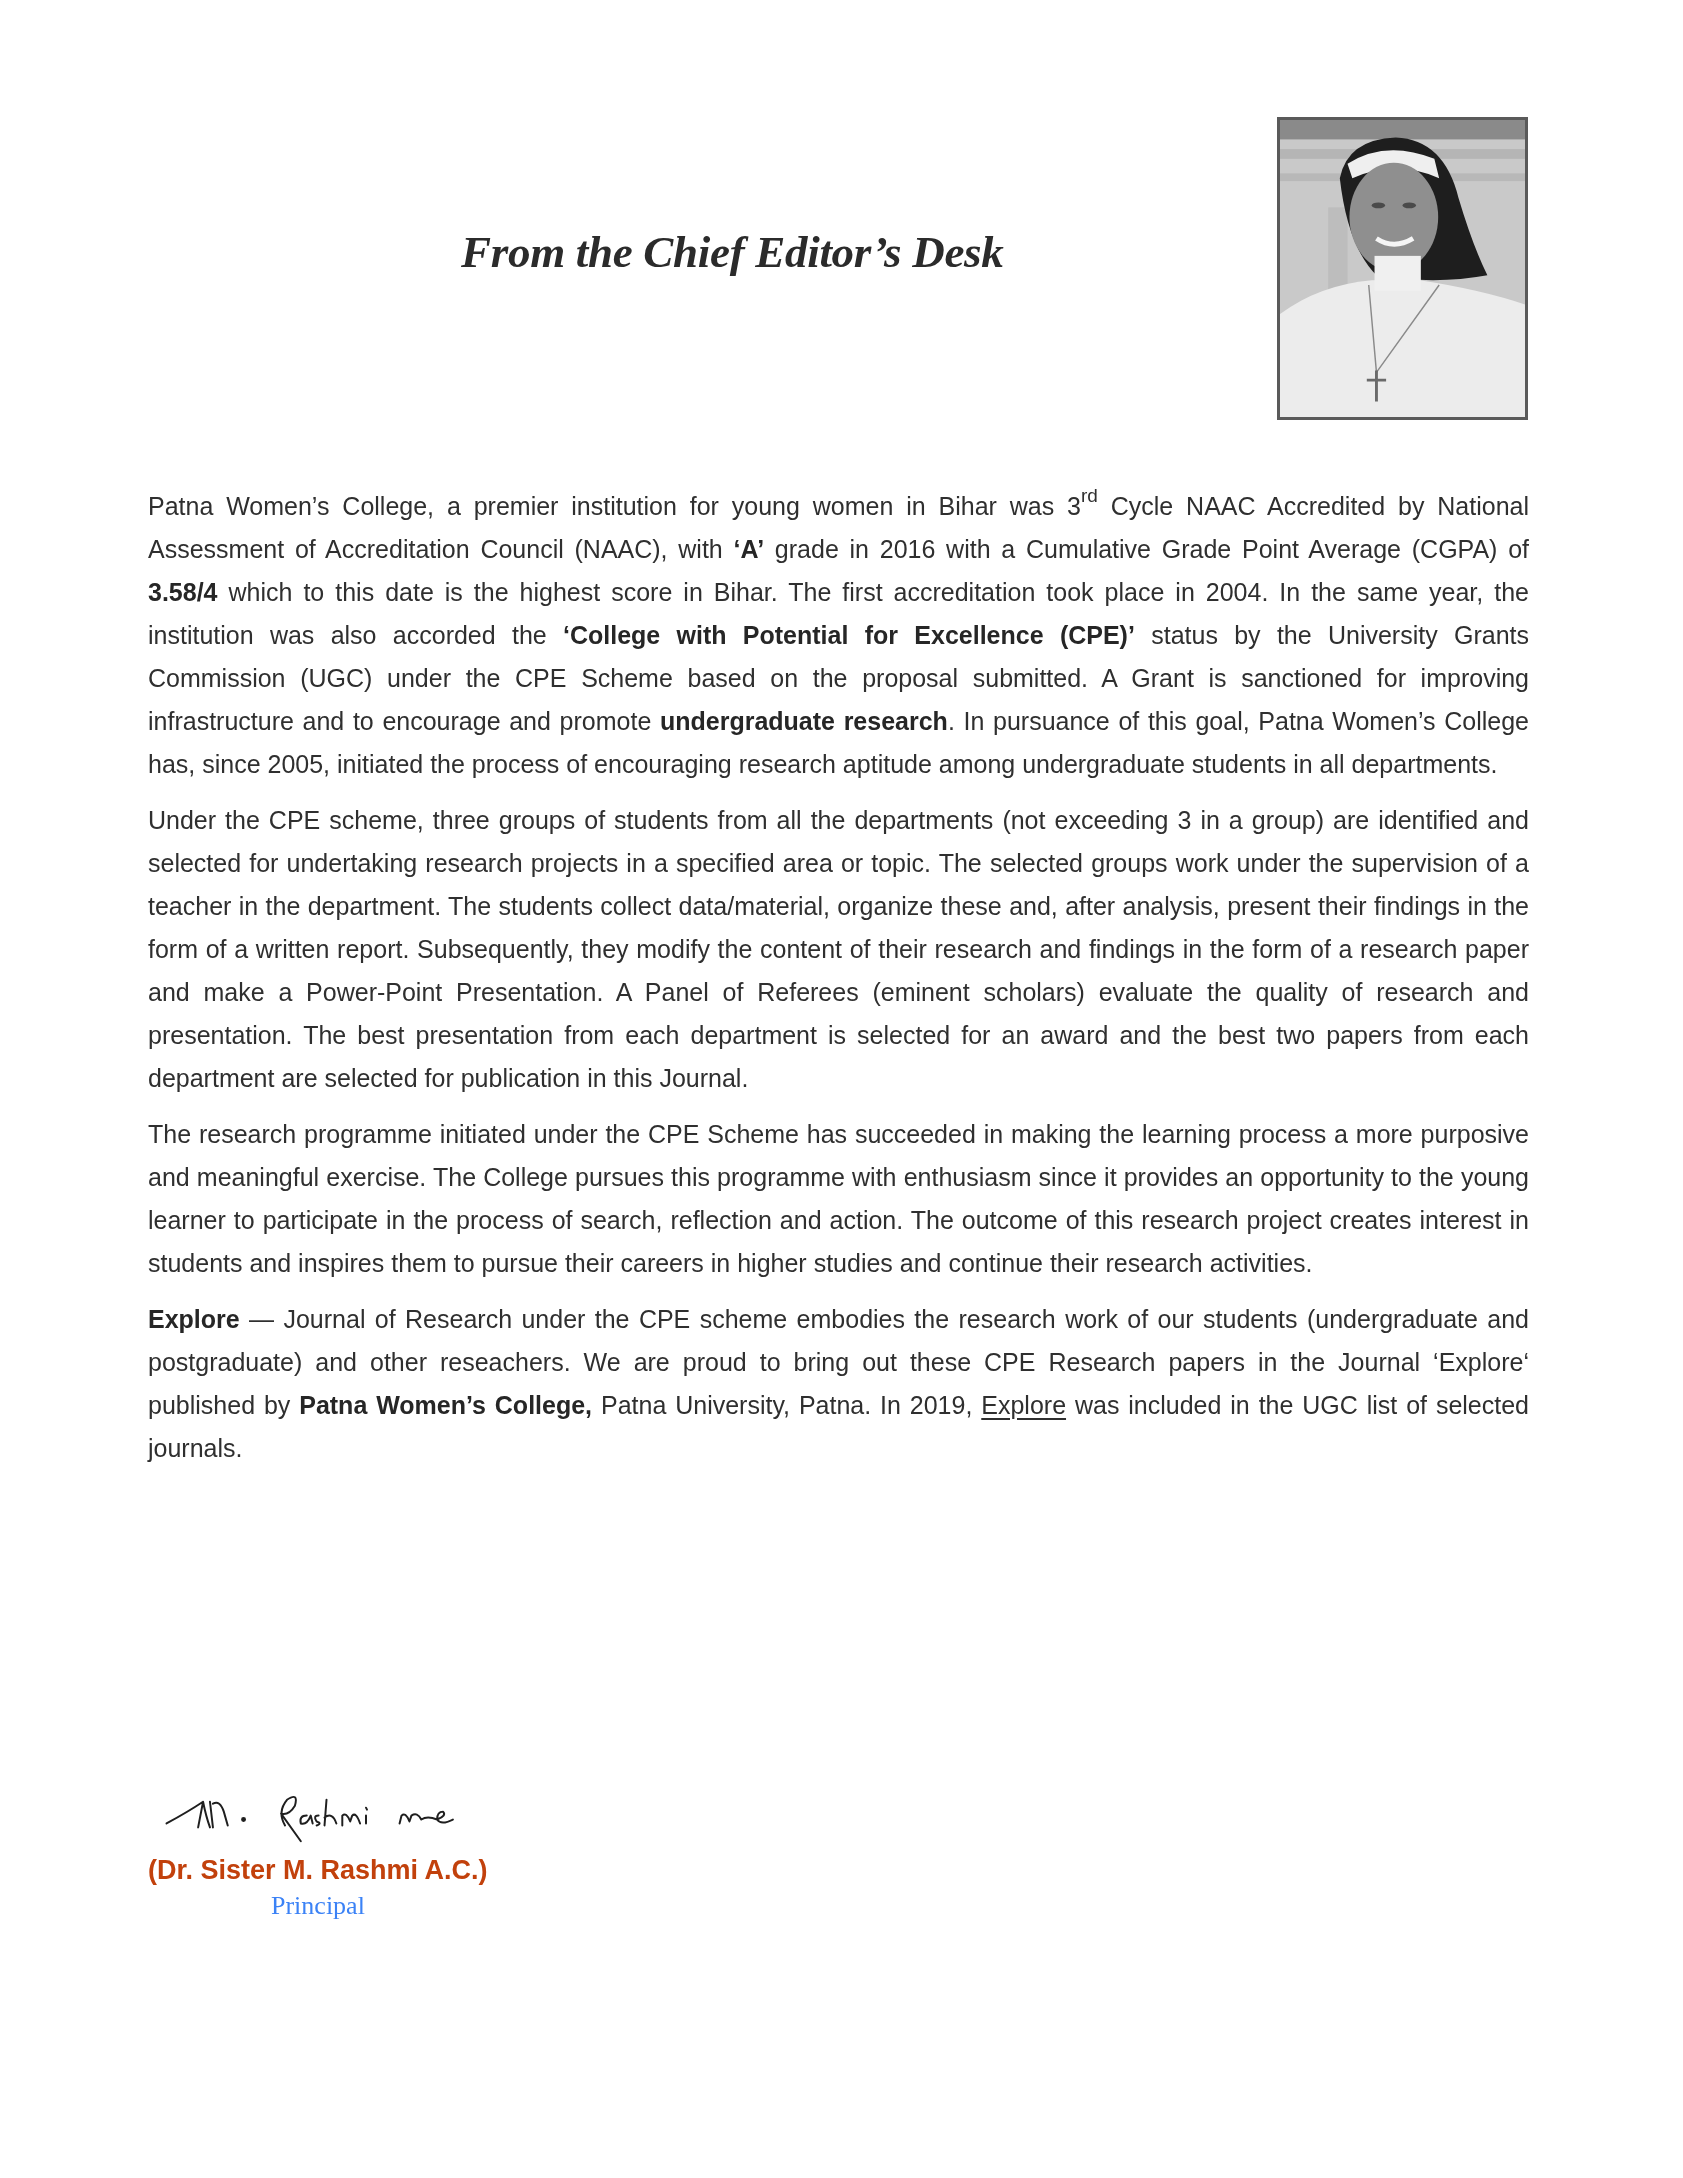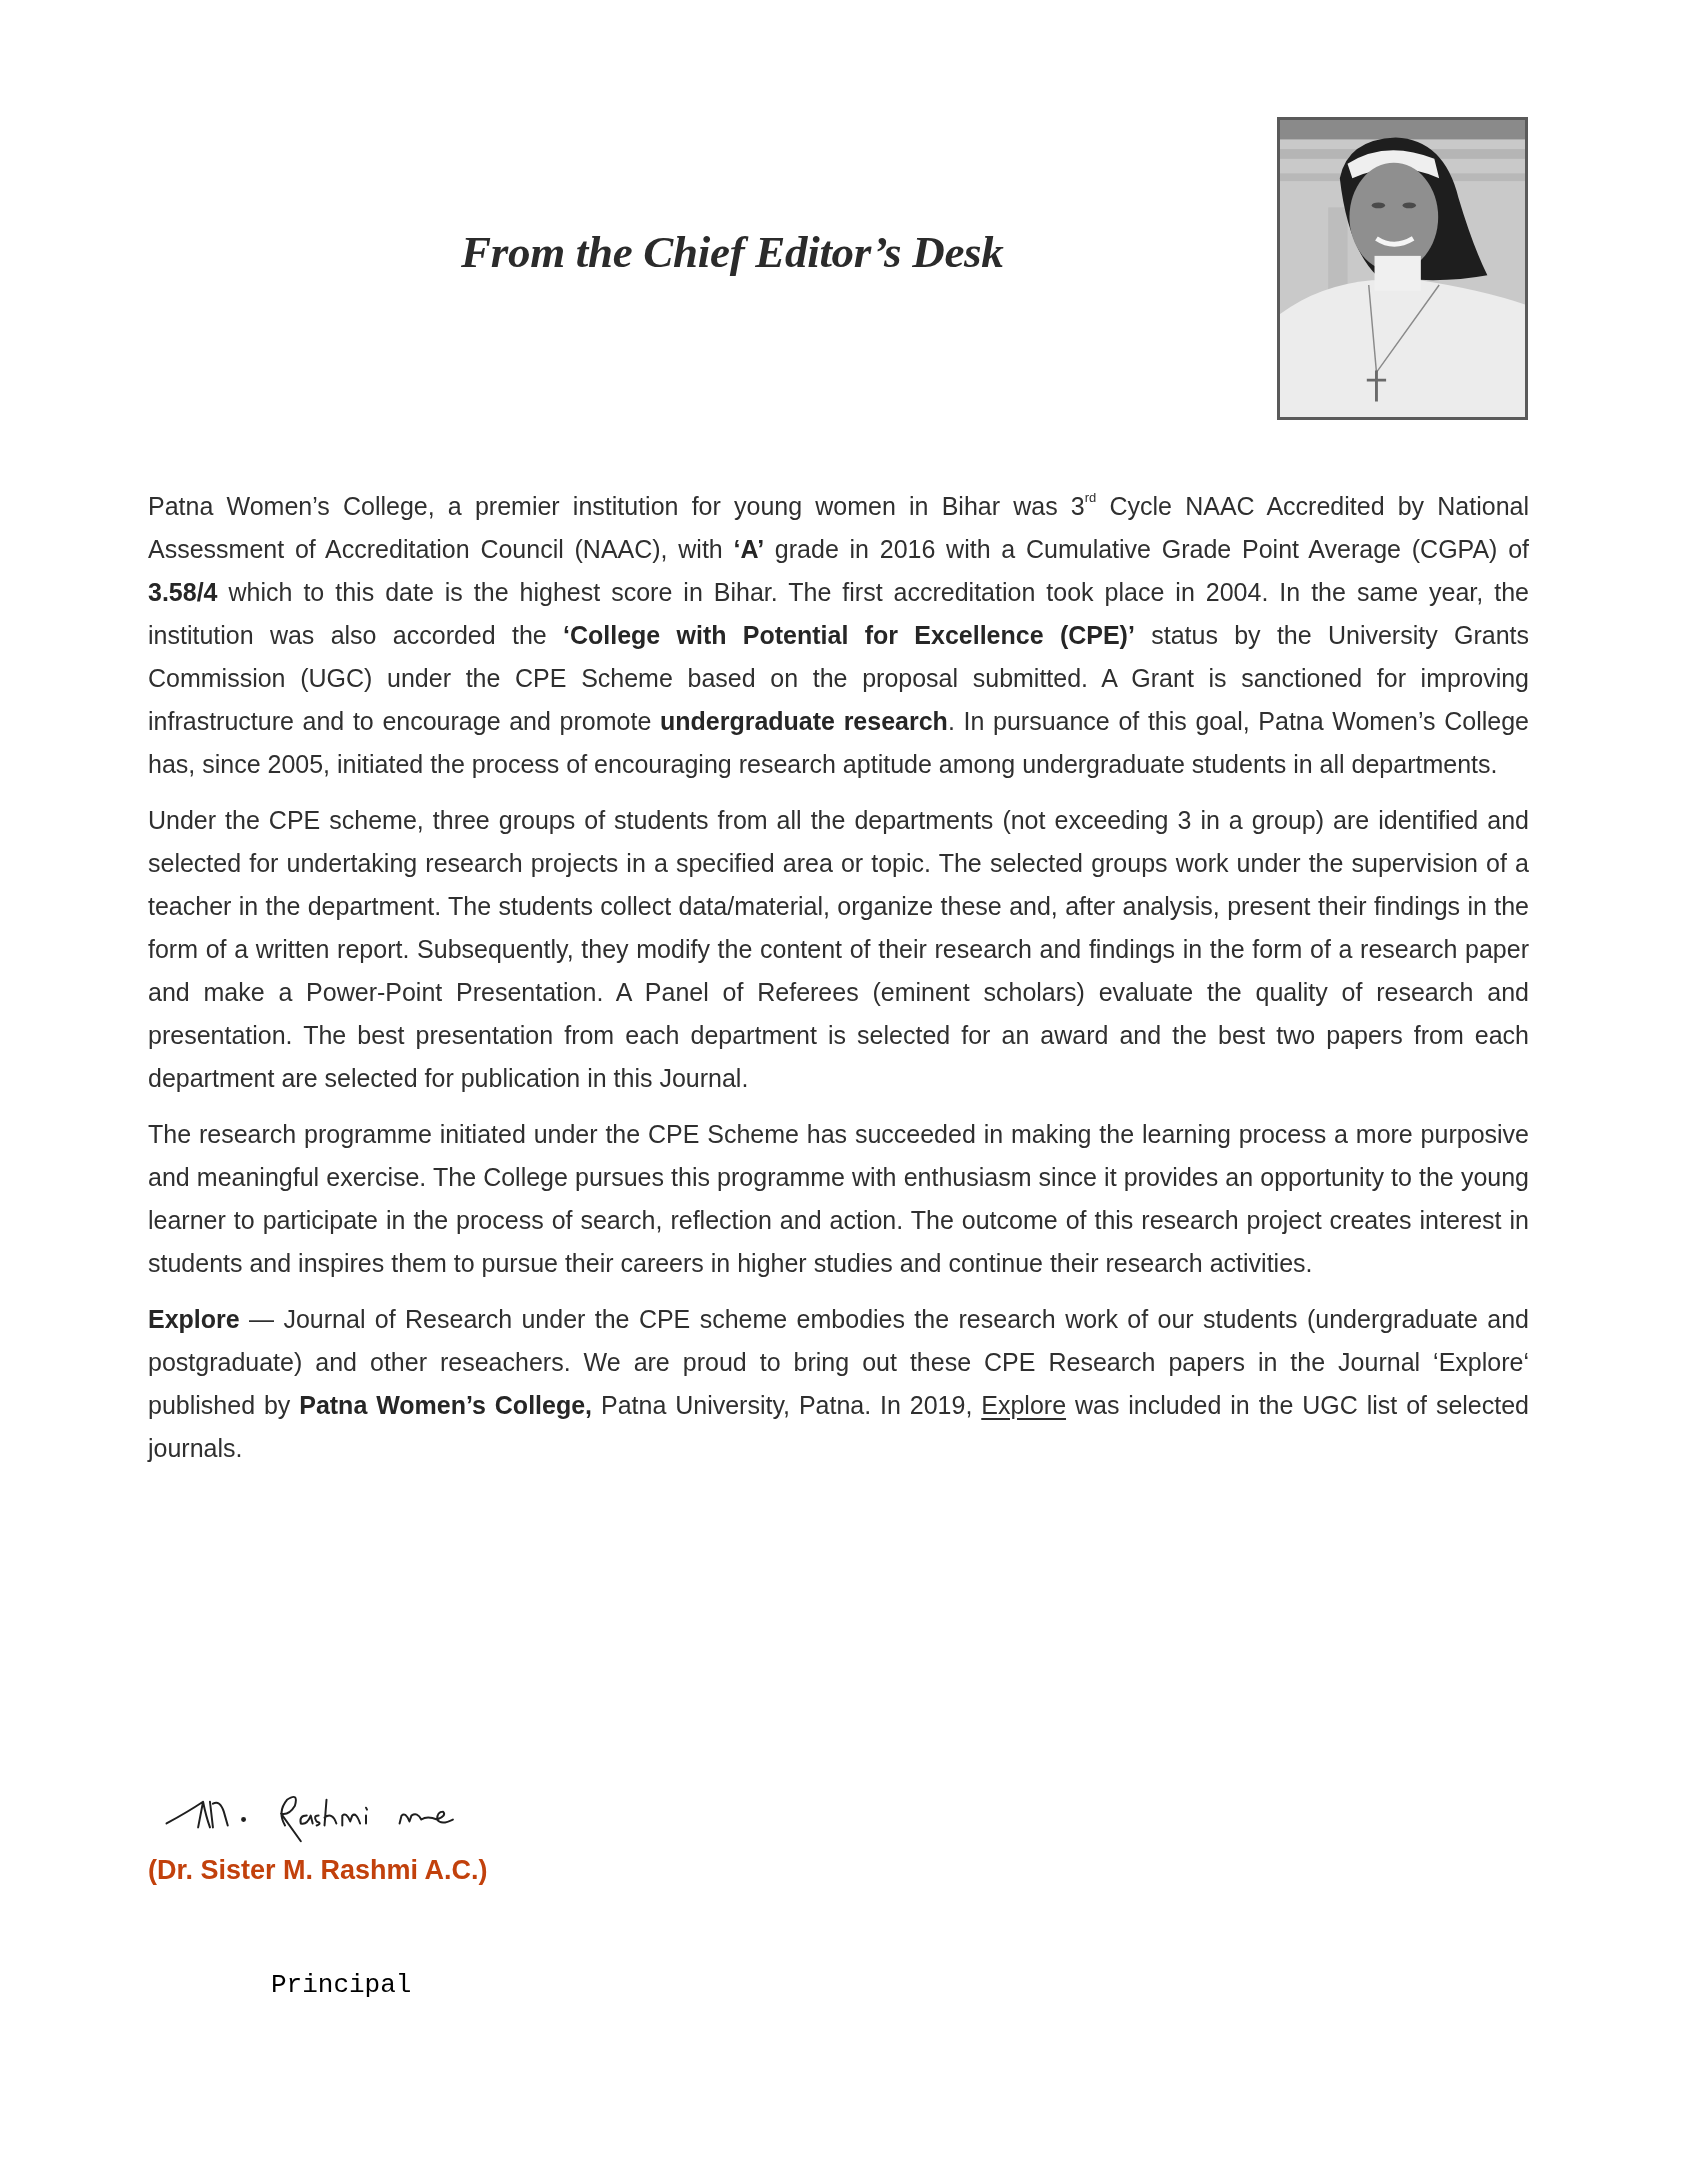--- a/index.html
+++ b/index.html
@@ -15,29 +15,29 @@
   }
   .photo svg { display: block; width: 100%; height: 100%; }
   .body-text {
     position: absolute; left: 148px; top: 485px; width: 1381px;
     font-family: "Liberation Sans", sans-serif; font-size: 25px; line-height: 43px;
     text-align: justify; color: #2f2f2f;
   }
   .body-text p { margin: 0 0 13px 0; }
   .body-text b { font-weight: bold; color: #262626; }
   .body-text u { text-decoration: underline; text-underline-offset: 4px; }
-  sup.ord { font-size: 13px; vertical-align: 13px; line-height: 0; margin-top: 16px; }
+  sup.ord { font-size: 19px; vertical-align: 13px; line-height: 0; margin-top: 16px; }
   .signature { position: absolute; left: 158px; top: 1782px; width: 337px; height: 79px; }
   .sign-name {
     position: absolute; left: 148px; top: 1855px;
     font-family: "Liberation Sans", sans-serif; font-weight: bold; font-size: 27px; color: #c2410c;
   }
   .sign-role {
-    position: absolute; left: 271px; top: 1970px;
-    font-family: Liberation Mono, monospace; font-size: 26px; color: #000000;
+    position: absolute; left: 271px; top: 1891px;
+    font-family: Liberation Serif, serif; font-size: 26px; color: #3b82f6;
   }
 </style>
 </head>
 <body>
 
 <h1 class="title">From the Chief Editor’s Desk</h1>
 
 <div class="photo" title="Portrait of Dr. Sister M. Rashmi A.C.">
   <svg viewBox="0 0 254 306" preserveAspectRatio="none">
     <rect x="0" y="0" width="254" height="306" fill="#c9c9c9"></rect>

